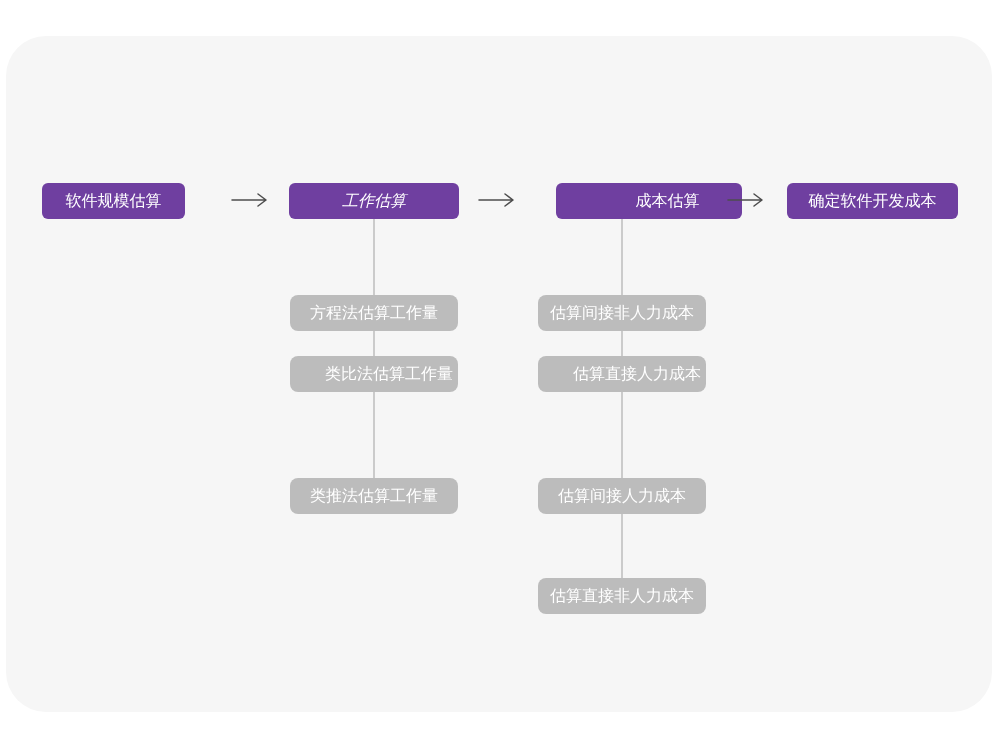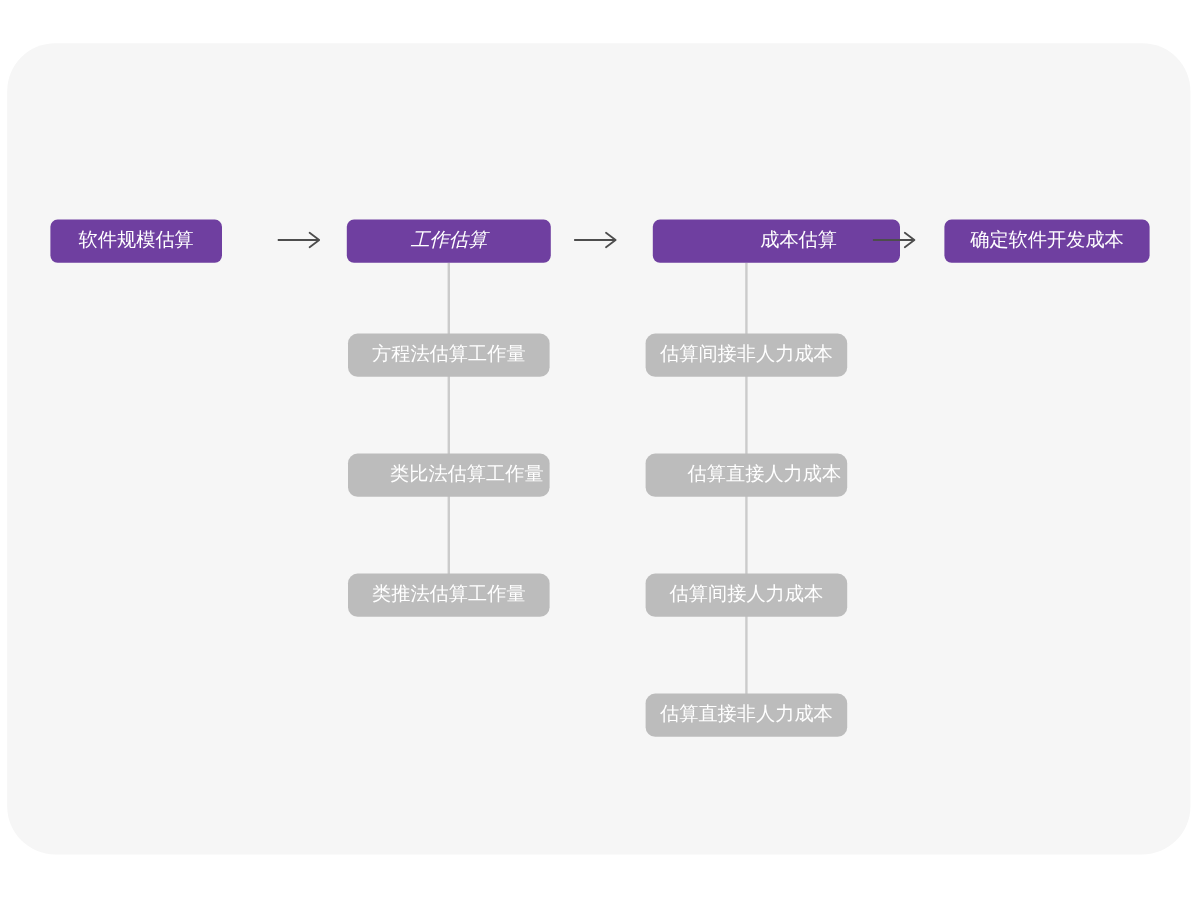--- a/index.html
+++ b/index.html
@@ -50,30 +50,30 @@
     white-space: nowrap;
     overflow: hidden;
   }
   .stage {
     background: var(--accent-purple);
     border-radius: 6px;
     top: 183px;
   }
   .stage-1 { left: 42px;  width: 143px; }
   .stage-2 { left: 289px; width: 170px; font-style: italic; }
-  .stage-3 { left: 544px; width: 206px; padding-left: 37px; }
+  .stage-3 { left: 556px; width: 186px; padding-left: 37px; }
   .stage-4 { left: 787px; width: 171px; text-align: center; }
   .substep {
     background: var(--box-gray);
     border-radius: 8px;
   }
   .col-work { left: 290px; width: 168px; }
   .col-cost { left: 538px; width: 168px; }
-  .row-1 { top: 278px; }
-  .row-2 { top: 378px; padding-left: 30px; }
+  .row-1 { top: 295px; }
+  .row-2 { top: 356px; padding-left: 30px; }
   .row-3 { top: 478px; }
   .row-4 { top: 578px; }
   .vline {
     position: absolute;
     width: 2px;
     background: var(--line-gray);
   }
   .vline-work { left: 373px; top: 219px; height: 277px; }
   .vline-cost { left: 621px; top: 219px; height: 377px; }
   .arrow {

